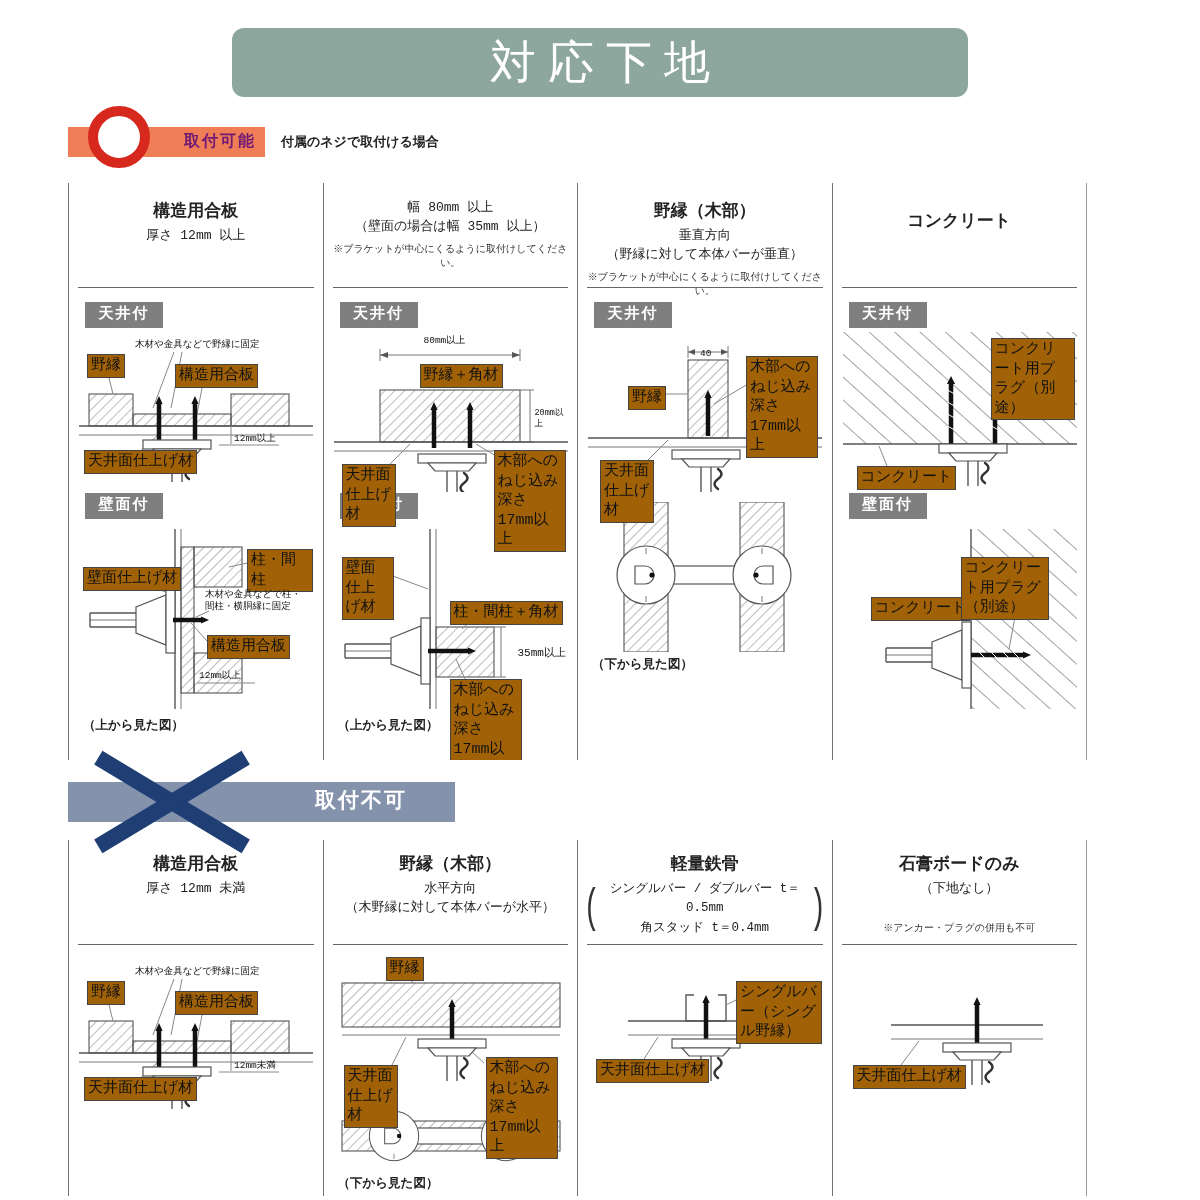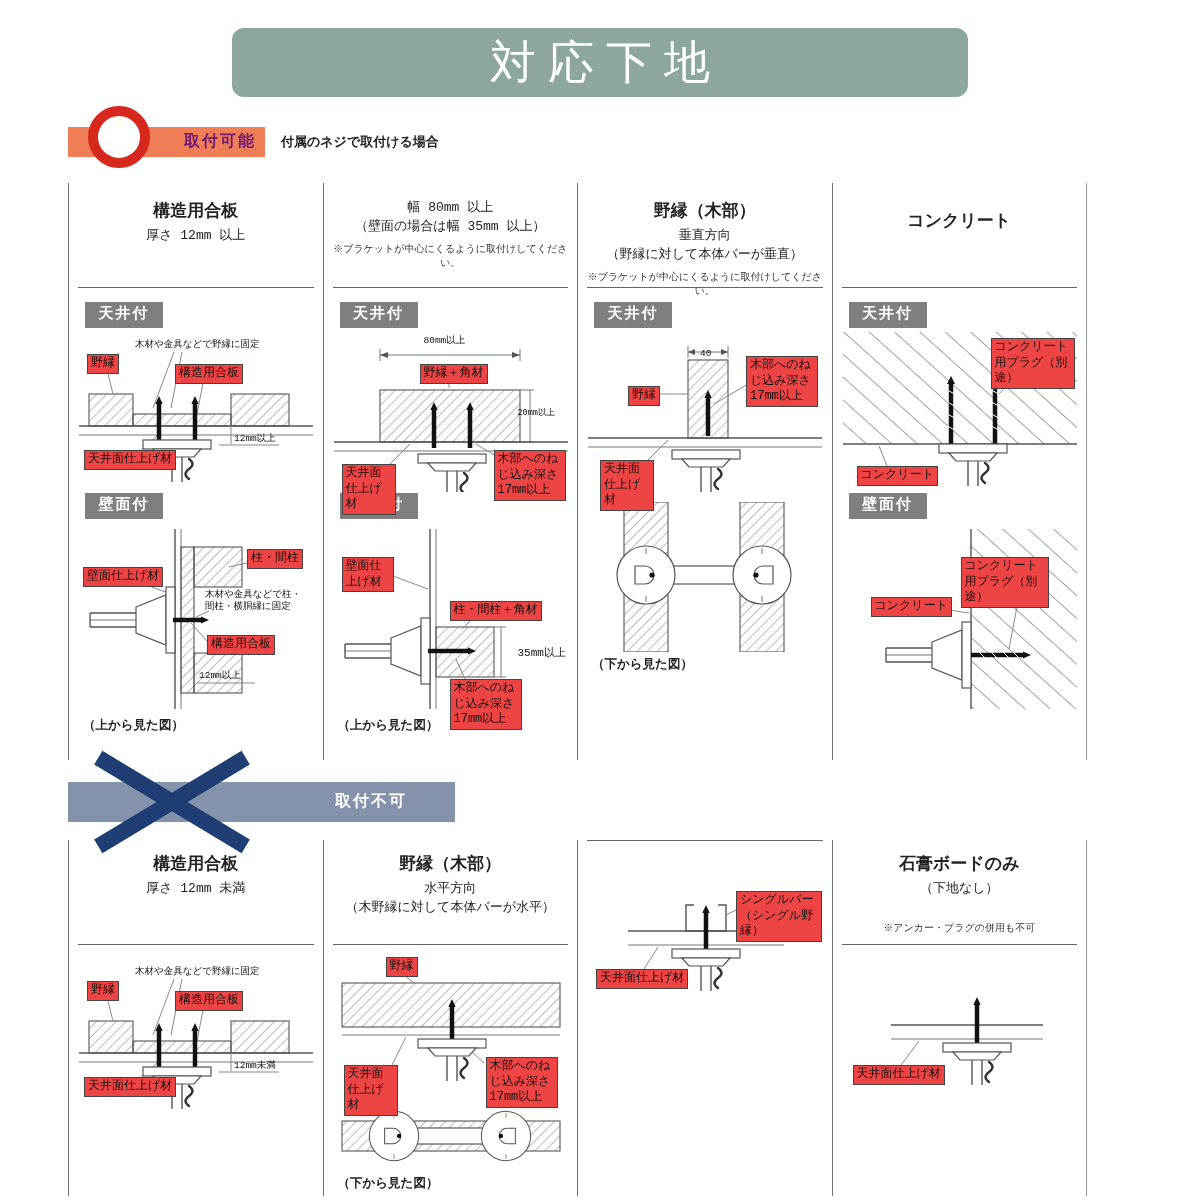--- a/index.html
+++ b/index.html
@@ -15,21 +15,21 @@
   .okbar{position:absolute;left:68px;top:127px;width:197px;height:30px;background:#ef7e56;}
   .okbar-label{position:absolute;right:9px;top:0;height:30px;line-height:30px;color:#701a75;
                font-size:16px;font-weight:bold;letter-spacing:2px;}
   .okring{position:absolute;left:88px;top:106px;width:42px;height:42px;border:10px solid #d7281d;
           border-radius:50%;background:#fff;z-index:3;}
   .oknote{position:absolute;left:281px;top:133px;font-size:13px;font-weight:600;}
 
   
   .ngbar{position:absolute;left:68px;top:782px;width:387px;height:40px;background:#8492ab;}
   .ngbar-label{position:absolute;right:48px;top:0;height:24px;line-height:40px;color:#fff;
-               font-size:16px;font-weight:bold;letter-spacing:2px;}
+               font-size:21px;font-weight:bold;letter-spacing:2px;}
   .ngx{position:absolute;left:92px;top:752px;width:160px;height:100px;z-index:3;}
   .ngx span{position:absolute;left:-6px;top:42px;width:172px;height:16px;background:#1e3e74;}
   .ngx .xa{transform:rotate(31deg);}
   .ngx .xb{transform:rotate(-31deg);}
 
   
   .grid{position:absolute;left:68px;width:1018px;display:grid;grid-template-columns:repeat(4,1fr);
         border-right:1px solid #9a9a9a;}
   .grid-top{top:183px;height:577px;}
   .grid-bottom{top:840px;height:356px;}
@@ -46,21 +46,21 @@
   .dwrap{position:relative;margin:2px 10px 0 10px;}
   .dwrap svg{position:absolute;left:0;top:0;}
   .cap{font-size:12.5px;font-weight:600;margin:4px 0 0 14px;}
 
   
   .parenrow{display:flex;align-items:center;justify-content:center;margin-top:2px;}
   .paren{font-size:46px;font-weight:200;color:#333;line-height:1;transform:scaleX(.6);}
   .parenbody{font-size:12.5px;line-height:1.55;}
 
   
-  .tag{position:absolute;border:1px solid #444;background:#ef4444;font-size:12px;line-height:1.3;
+  .tag{position:absolute;border:1px solid #444;background:#a16207;font-size:15px;line-height:1.3;
        padding:1px 3px;color:#111;z-index:2;}
   .ftx{position:absolute;font-size:9.5px;line-height:1.25;color:#111;z-index:2;background:transparent;}
 
   
   .ln{stroke:#555;stroke-width:1.4;fill:none;}
   .thin{stroke:#777;stroke-width:1;fill:none;}
   .hz{fill:url(#h1);stroke:#555;stroke-width:1.1;}
   .cz{fill:url(#h2);}
   .wh{fill:#fff;stroke:#555;stroke-width:1.2;}
   .scr{stroke:#111;stroke-width:4.5;fill:none;}
@@ -201,21 +201,21 @@
           <line x1="0" y1="119" x2="234" y2="119" class="thin"></line>
           <line x1="115" y1="46" x2="115" y2="56" class="ldr"></line>
           <line x1="56" y1="132" x2="76" y2="112" class="ldr"></line>
           <line x1="162" y1="124" x2="142" y2="112" class="ldr"></line>
           <use href="#scrw" transform="translate(100,70)"></use>
           <use href="#scrw" transform="translate(136,70)"></use>
           <use href="#brkt" transform="translate(118,122)"></use>
         </svg>
         <div class="ftx" style="left:90px;top:3px">80mm以上</div>
         <div class="tag" style="left:86px;top:32px">野縁＋角材</div>
-        <div class="ftx" style="left:184px;top:76px;font-size:8.5px">20mm以上</div>
+        <div class="ftx" style="left:201px;top:76px;font-size:8.5px">20mm以上</div>
         <div class="tag" style="left:8px;top:132px;width:46px">天井面仕上げ材</div>
         <div class="tag" style="left:160px;top:118px;width:64px">木部へのねじ込み深さ17mm以上</div>
       </div>
       <div class="badge b2">壁面付</div>
       <div class="dwrap" style="height:190px">
         <svg width="234" height="190" viewBox="0 0 234 190">
           <line x1="96" y1="6" x2="96" y2="186" class="ln"></line>
           <line x1="102" y1="6" x2="102" y2="186" class="thin"></line>
           <rect x="102" y="104" width="58" height="50" class="hz"></rect>
           <line x1="160" y1="104" x2="172" y2="104" class="thin"></line>
@@ -395,22 +395,33 @@
           <use href="#cbr" transform="translate(172,181) scale(-0.85,0.85)"></use>
         </svg>
         <div class="tag" style="left:52px;top:2px">野縁</div>
         <div class="tag" style="left:10px;top:110px;width:46px">天井面仕上げ材</div>
         <div class="tag" style="left:152px;top:102px;width:64px">木部へのねじ込み深さ17mm以上</div>
       </div>
       <div class="cap">（下から見た図）</div>
     </div>
 
     <div class="col">
-      <div class="hr"></div>
-      <div class="dwrap" style="height:150px;margin-top:44px">
+      <div class="chead2">
+        <div class="ctitle">軽量鉄骨</div>
+        <div class="parenrow">
+          <span class="paren">(</span>
+          <span class="parenbody">
+            <span>シングルバー / ダブルバー t＝0.5mm</span><br>
+            <span>角スタッド t＝0.4mm</span>
+          </span>
+          <span class="paren">)</span>
+        </div>
+      </div>
+      <div class="hr"></div>
+      <div class="dwrap" style="height:150px;margin-top:30px">
         <svg width="234" height="150" viewBox="0 0 234 150">
           <path d="M106,20 h-8 v26 h40 v-26 h-8" class="ln"></path>
           <line x1="40" y1="46" x2="196" y2="46" class="ln"></line>
           <line x1="40" y1="60" x2="196" y2="60" class="thin"></line>
           <line x1="150" y1="24" x2="138" y2="30" class="ldr"></line>
           <line x1="56" y1="84" x2="70" y2="62" class="ldr"></line>
           <use href="#scrw" transform="translate(118,20)"></use>
           <use href="#brkt" transform="translate(118,64)"></use>
         </svg>
         <div class="tag" style="left:148px;top:6px;width:78px">シングルバー（シングル野縁）</div>

